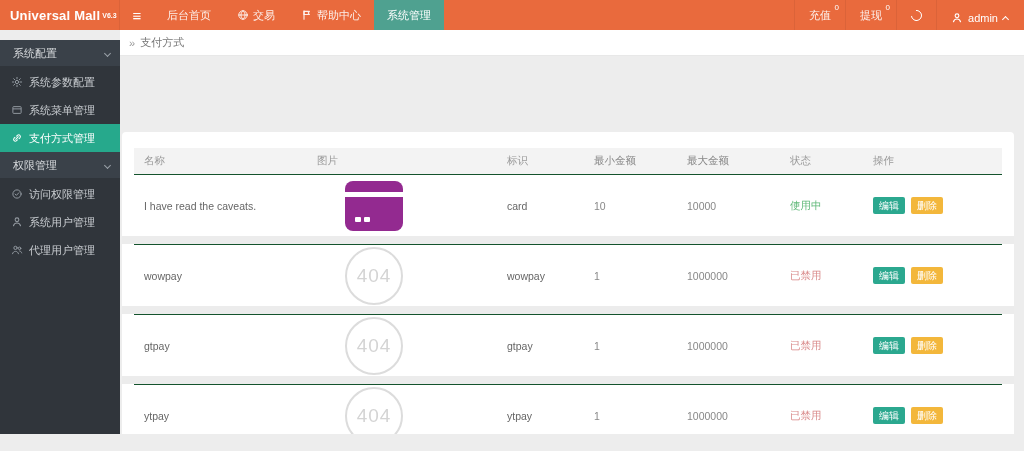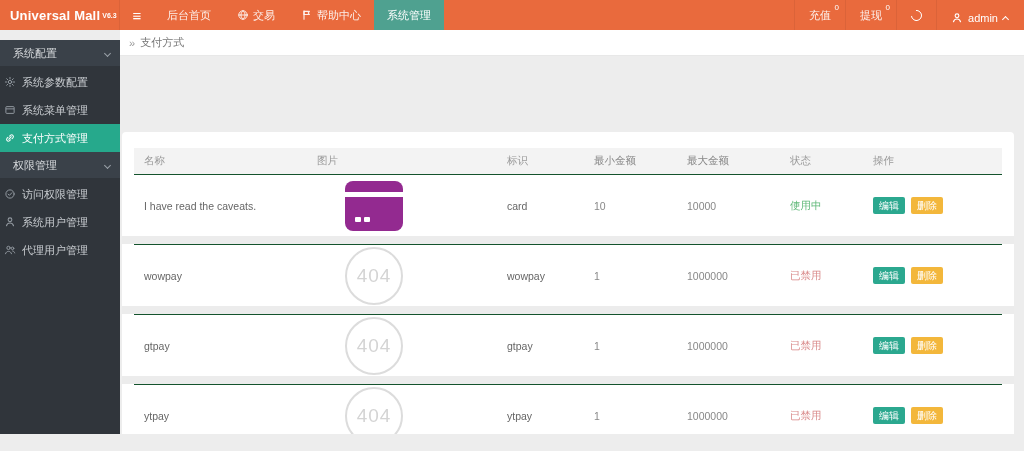--- a/index.html
+++ b/index.html
@@ -35,21 +35,21 @@
   .chev-up { width:5px; height:5px; border-right:1.4px solid #fff; border-bottom:1.4px solid #fff;
     transform:rotate(-135deg); margin-top:3px; }
 
   
   .sidebar { position:absolute; top:40px; left:0; width:120px; height:421px;
     background:#30353B; z-index:4; }
   .side-group { height:26px; display:flex; align-items:center; padding:0 10px 0 13px;
     background:#3A4149; color:#D7DADD; font-size:11px; cursor:pointer; margin-bottom:2px; }
   .side-group .chev-down { margin-left:auto; width:5px; height:5px;
     border-right:1.4px solid #9AA1A8; border-bottom:1.4px solid #9AA1A8; transform:rotate(45deg); }
-  .side-item { height:28px; display:flex; align-items:center; gap:6px; padding-left:4px;
+  .side-item { height:28px; display:flex; align-items:center; gap:6px; padding-left:11px;
     color:#C9CDD1; font-size:11px; cursor:pointer; white-space:nowrap; }
   .side-item svg { width:12px; height:12px; color:#939AA1; flex:0 0 auto; }
   .side-item.active { background:#26A98C; color:#fff; }
   .side-item.active svg { color:#fff; }
 
   
   .content { position:absolute; top:30px; left:120px; width:904px; height:421px; background:#EDEDED; }
   .breadcrumb-bar { height:26px; background:#fff; display:flex; align-items:center;
     padding-left:9px; font-size:11px; color:#777; border-bottom:1px solid #E8E8E8; }
   .breadcrumb-bar .bc-prefix { color:#999; margin-right:5px; font-size:11px; }

